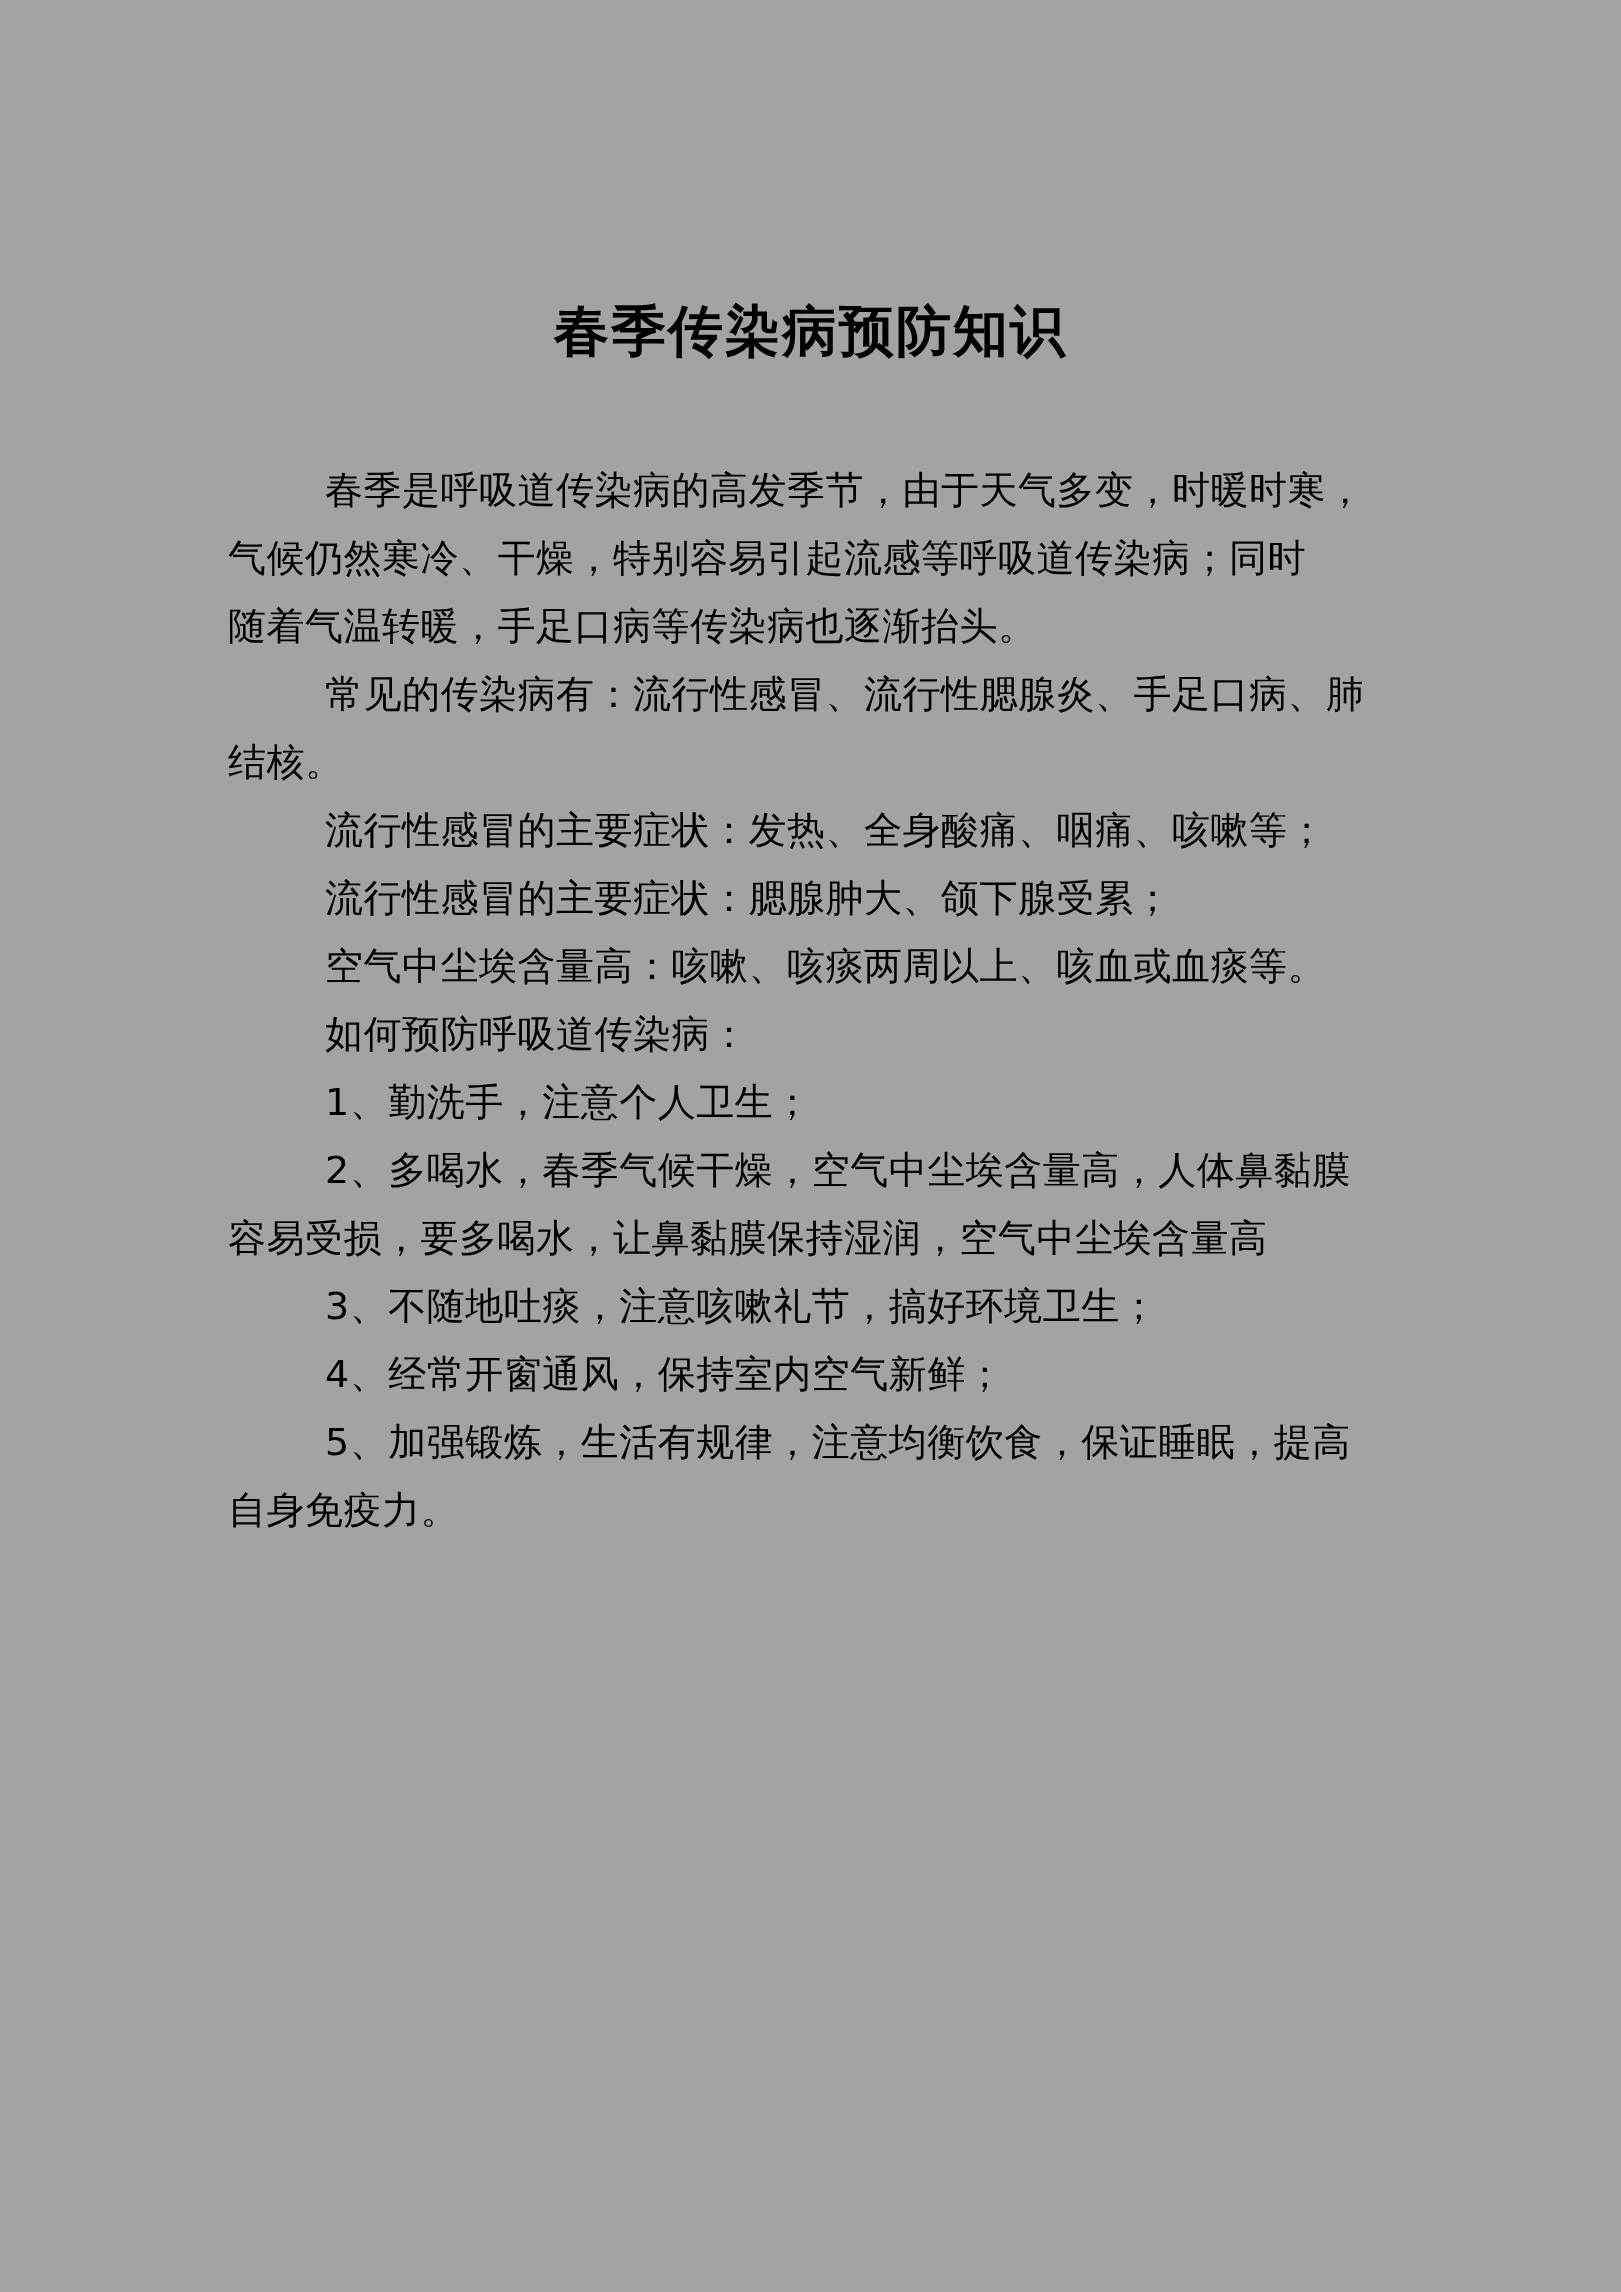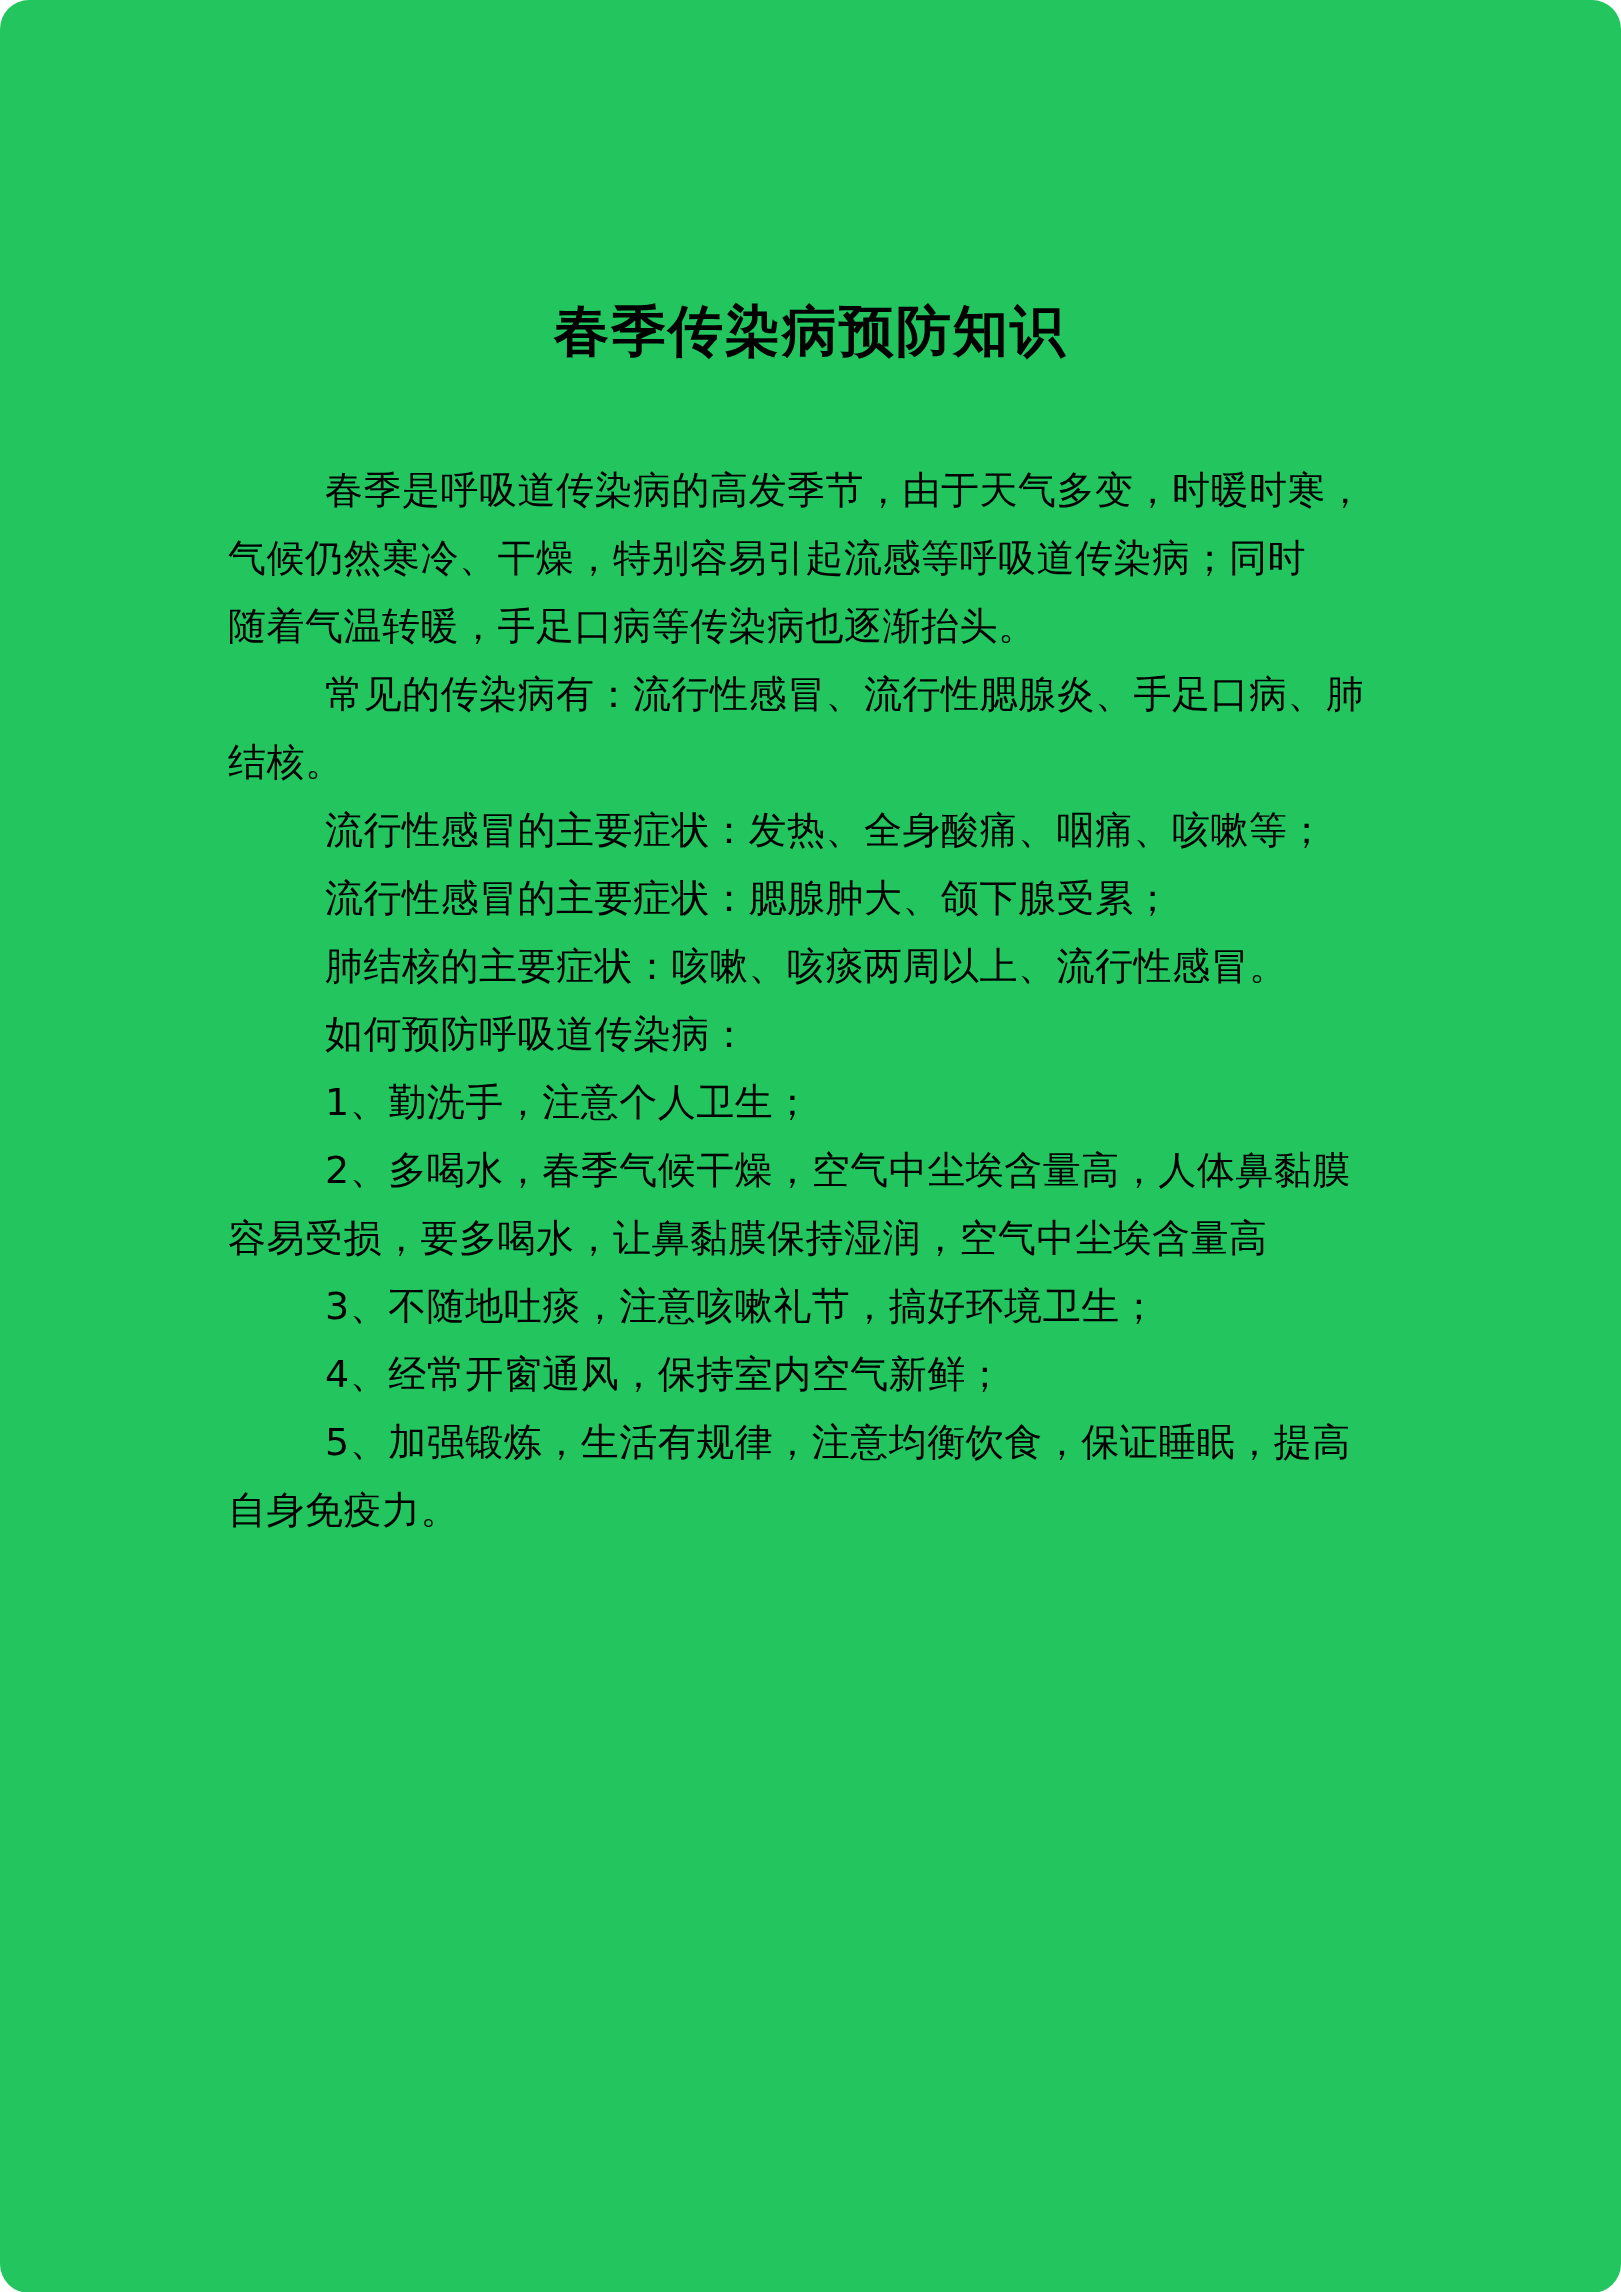--- a/index.html
+++ b/index.html
@@ -13,22 +13,21 @@
     position: relative;
     overflow: hidden;
     font-family: "DejaVu Sans", "Liberation Sans", sans-serif;
     color: #000000;
   }
   .page {
     position: absolute;
     left: 0; top: 0;
     width: 1621px;
     height: 2293px;
-    background: #22c55e;
-    border-radius: 29px;
+    background: #a3a3a3;
   }
   .title {
     position: absolute;
     left: 0;
     width: 1621px;
     top: 294px;
     height: 74px;
     line-height: 74px;
     text-align: center;
     font-size: 55px;
@@ -74,21 +73,21 @@
 
     <div>
       <div class="line indent">流行性感冒的主要症状：发热、全身酸痛、咽痛、咳嗽等；</div>
     </div>
 
     <div>
       <div class="line indent">流行性感冒的主要症状：腮腺肿大、颌下腺受累；</div>
     </div>
 
     <div>
-      <div class="line indent">肺结核的主要症状：咳嗽、咳痰两周以上、流行性感冒。</div>
+      <div class="line indent">空气中尘埃含量高：咳嗽、咳痰两周以上、咳血或血痰等。</div>
     </div>
 
     <div>
       <div class="line indent">如何预防呼吸道传染病：</div>
     </div>
 
     <div>
       <div class="line indent">1、勤洗手，注意个人卫生；</div>
     </div>
 

